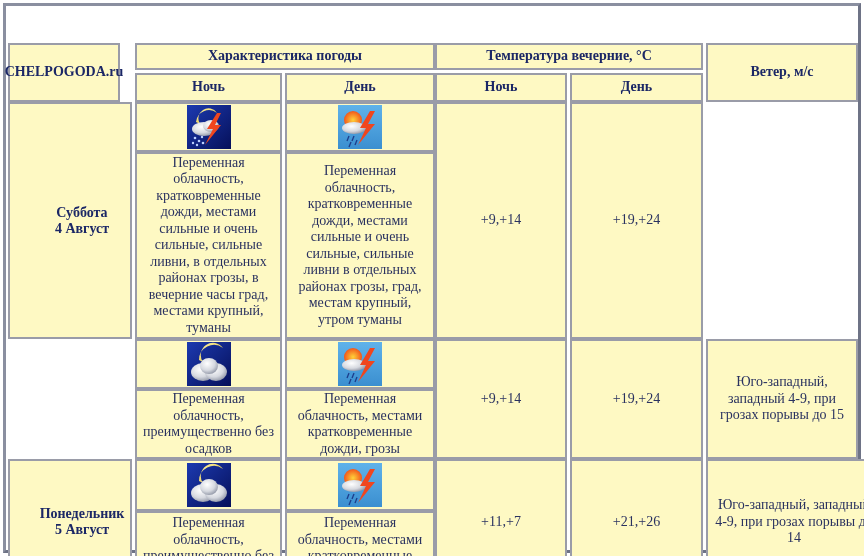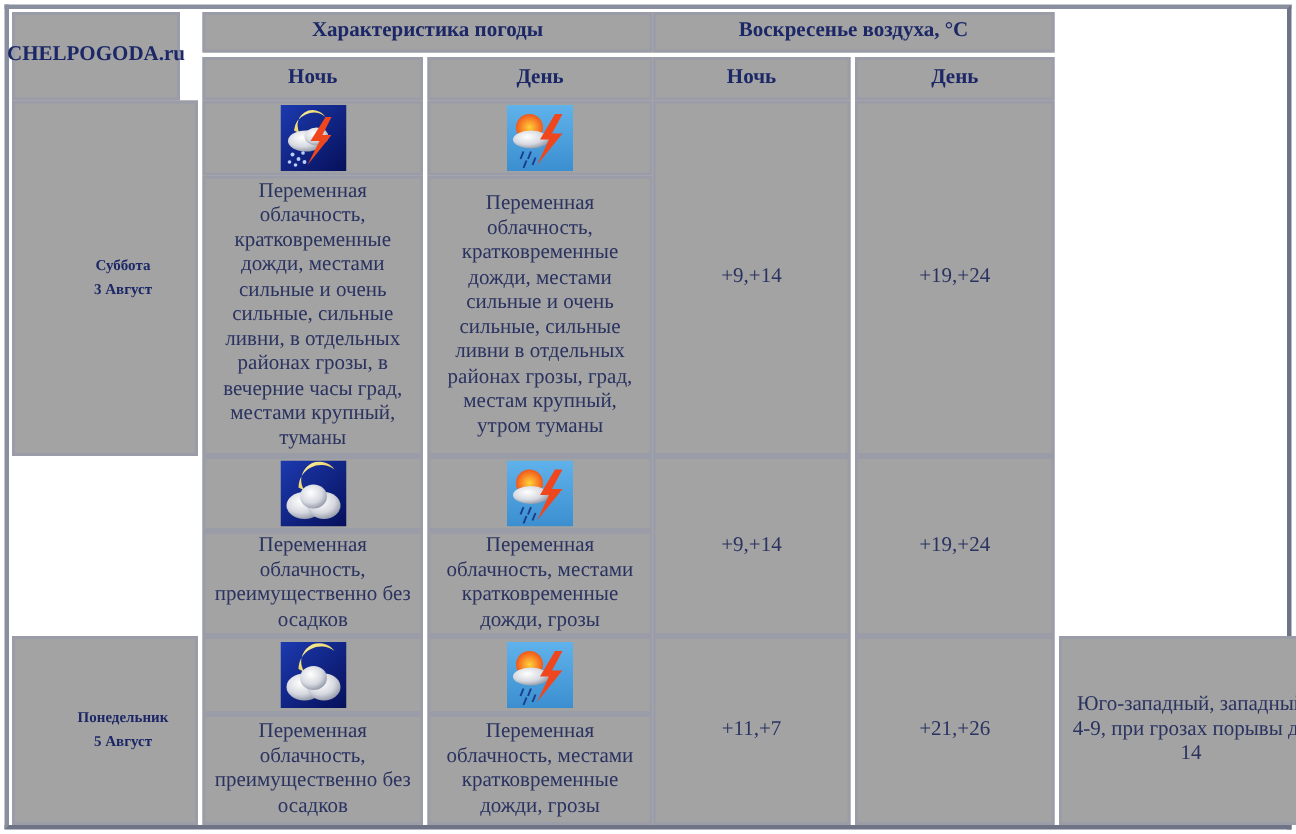--- a/index.html
+++ b/index.html
@@ -22,38 +22,39 @@
       height: 550px;
       box-sizing: border-box;
       border: 3px solid #8a8fa0;
       border-right-color: #6e7386;
       border-bottom-color: #6e7386;
     }
     .cell {
       position: absolute;
       box-sizing: border-box;
       border: 2px solid #9a9ca8;
-      background: #a3a3a3;
+      background: #fef9c3;
       display: flex;
       align-items: center;
       justify-content: center;
       text-align: center;
       font-size: 14px;
       line-height: 16.5px;
       color: #2a3260;
+      margin-top: 35px;
     }
     .hdr {
       font-weight: bold;
       color: #1b2766;
       font-size: 14px;
     }
     .day {
       font-weight: bold;
       color: #1b2766;
-      font-size: 10px;
+      font-size: 14px;
       line-height: 16px;
       padding-left: 24px;
     }
     .txt span { display: block; }
     .icon {
       width: 44px;
       height: 44px;
       display: block;
     }
   </style>
@@ -88,40 +89,43 @@
 
 <div class="wrap">
 
   <div class="cell hdr" style="left:2px;top:2px;width:112px;height:59px;">
     <span>CHELPOGODA.ru</span>
   </div>
   <div class="cell hdr" style="left:129px;top:2px;width:300px;height:27px;">
     <span>Характеристика погоды</span>
   </div>
   <div class="cell hdr" style="left:429px;top:2px;width:268px;height:27px;">
-    <span>Воскресенье воздуха, °C</span>
+    <span>Температура вечерние, °C</span>
+  </div>
+  <div class="cell hdr" style="left:700px;top:2px;width:152px;height:59px;">
+    <span>Ветер, м/с</span>
   </div>
 
   <div class="cell hdr" style="left:129px;top:32px;width:147px;height:29px;">
     <span>Ночь</span>
   </div>
   <div class="cell hdr" style="left:279px;top:32px;width:150px;height:29px;">
     <span>День</span>
   </div>
   <div class="cell hdr" style="left:429px;top:32px;width:132px;height:29px;">
     <span>Ночь</span>
   </div>
   <div class="cell hdr" style="left:564px;top:32px;width:133px;height:29px;">
     <span>День</span>
   </div>
 
   <div class="cell day" style="left:2px;top:61px;width:124px;height:237px;">
     <div>
       <span style="display:block">Суббота</span>
-      <span style="display:block">3 Август</span>
+      <span style="display:block">4 Август</span>
     </div>
   </div>
   <div class="cell" style="left:129px;top:61px;width:147px;height:50px;">
     <svg class="icon" viewBox="0 0 44 44">
       <rect width="44" height="44" fill="url(#nightBg)"></rect>
       <path d="M9 17 A13 13 0 0 1 30 8 A10 10 0 0 0 13 19 Z" fill="url(#moonG)"></path>
       <ellipse cx="17" cy="24" rx="12" ry="7" fill="url(#cloudG)"></ellipse>
       <ellipse cx="24" cy="21" rx="8" ry="6" fill="url(#cloudG)"></ellipse>
       <polygon points="30,8 20,24 26,24 18,40 34,20 28,20 34,8" fill="#f0461e"></polygon>
       <g fill="#bcd0ff">
@@ -189,20 +193,23 @@
   </div>
   <div class="cell txt" style="left:279px;top:348px;width:150px;height:70px;padding:0 2px;">
     <span>Переменная облачность, местами кратковременные дожди, грозы</span>
   </div>
   <div class="cell" style="left:429px;top:298px;width:132px;height:120px;">
     <span>+9,+14</span>
   </div>
   <div class="cell" style="left:564px;top:298px;width:133px;height:120px;">
     <span>+19,+24</span>
   </div>
+  <div class="cell" style="left:700px;top:298px;width:152px;height:120px;padding:0 6px;">
+    <span>Юго-западный, западный 4-9, при грозах порывы до 15</span>
+  </div>
 
   <div class="cell day" style="left:2px;top:418px;width:124px;height:126px;">
     <div>
       <span style="display:block">Понедельник</span>
       <span style="display:block">5 Август</span>
     </div>
   </div>
   <div class="cell" style="left:129px;top:418px;width:147px;height:52px;">
     <svg class="icon" viewBox="0 0 44 44">
       <rect width="44" height="44" fill="url(#nightBg)"></rect>

